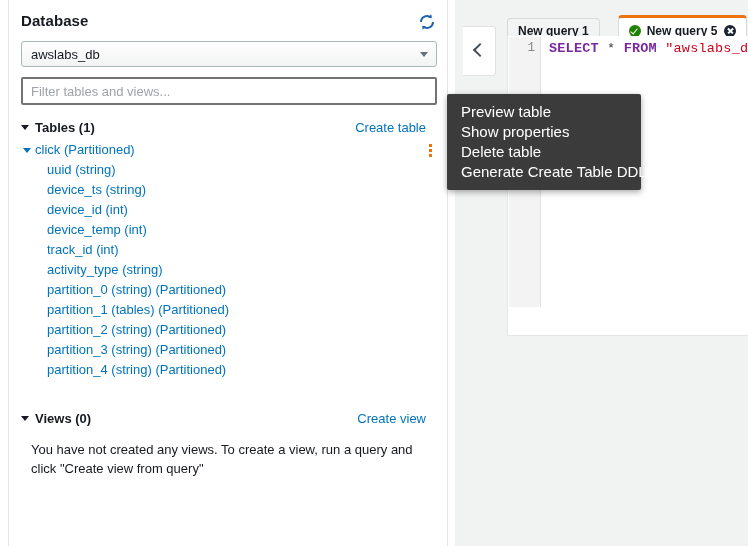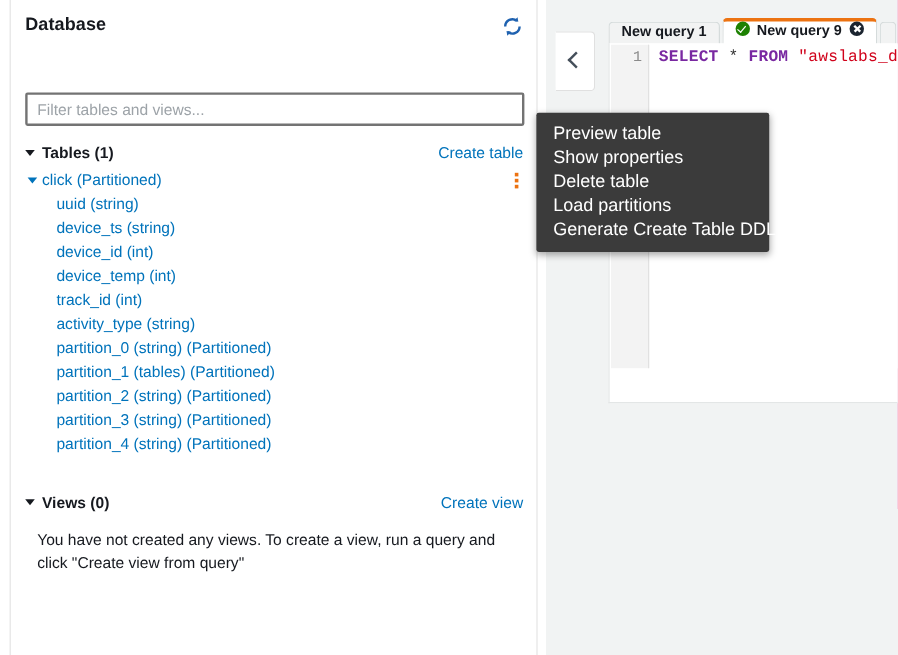--- a/index.html
+++ b/index.html
@@ -111,21 +111,21 @@
   }
   .section-head .label {
     position: absolute;
     left: 14px; top: 0;
     font-size: 13px;
     font-weight: bold;
     color: #16191f;
   }
   .section-head .action {
     position: absolute;
-    right: 1px; top: 0;
+    right: 11px; top: 0;
     font-size: 13px;
     color: #0073bb;
     cursor: pointer;
   }
 
   
   .tree { position: absolute; left: 0; top: 141px; width: 440px; }
   .tree-table-row {
     position: relative;
     height: 20px;
@@ -229,22 +229,23 @@
   .qtab {
     position: relative;
     height: 25px;
     box-sizing: border-box;
     background: #f2f3f3;
     border: 1px solid #d5dbdb;
     border-bottom: none;
     border-radius: 4px 4px 0 0;
     padding: 0 10px;
     display: flex;
-    cursor: pointer;
-    margin-right: 2px;
+    align-items: center;
+    cursor: pointer;
+    margin-right: 18px;
     white-space: nowrap;
   }
   .qtab .tlabel {
     font-size: 12px;
     font-weight: bold;
     color: #16191f;
   }
   .qtab.active {
     background: #ffffff;
     border-top: 3px solid #ec7211;
@@ -356,20 +357,24 @@
 
       <div class="refresh-btn">
         <svg width="20" height="20" viewBox="0 0 20 20">
           <path d="M4 10a6 6 0 0 1 9.8-4.6" fill="none" stroke="#1f62b0" stroke-width="2"></path>
           <path d="M16 10a6 6 0 0 1-9.8 4.6" fill="none" stroke="#1f62b0" stroke-width="2"></path>
           <path d="M14.3 2.3l0.6 3.9-3.9-0.6z" fill="#1f62b0"></path>
           <path d="M5.7 17.7l-0.6-3.9 3.9 0.6z" fill="#1f62b0"></path>
         </svg>
       </div>
 
+      <div class="select-wrap">
+        <span class="val">awslabs_db</span>
+        <span class="caret"></span>
+      </div>
 
       <input class="filter-input" type="text" placeholder="Filter tables and views..." style="">
 
       <div class="section-head" style="top:120px;">
         <span class="twisty"></span>
         <span class="label">Tables (1)</span>
         <span class="action">Create table</span>
       </div>
 
       <div class="tree">
@@ -433,38 +438,37 @@
     <div class="collapse-tab">
       <span class="chev"></span>
     </div>
 
     <div class="tabs-row">
       <div class="qtab">
         <span class="tlabel">New query 1</span>
       </div>
       <div class="qtab active">
         <span class="ok-icon"></span>
-        <span class="tlabel">New query 9</span>
+        <span class="tlabel">New query 5</span>
         <span class="close-icon"></span>
       </div>
       <div class="qtab" style="width:14px;padding:0 4px;"></div>
     </div>
 
     <div class="query-card">
       <div class="editor">
         <div class="gutter">
           <span class="lineno">1</span>
         </div>
         <div class="code"><span class="kw">SELECT</span><span class="op"> * </span><span class="kw">FROM</span><span class="op"> </span><span class="str">"awslabs_db"</span></div>
       </div>
     </div>
 
   </div>
 
   <div class="ctx-menu">
     <div class="ctx-item">Preview table</div>
     <div class="ctx-item">Show properties</div>
     <div class="ctx-item">Delete table</div>
-    <div class="ctx-item">Load partitions</div>
     <div class="ctx-item">Generate Create Table DDL</div>
   </div>
 
 </div>
 
 </body></html>

